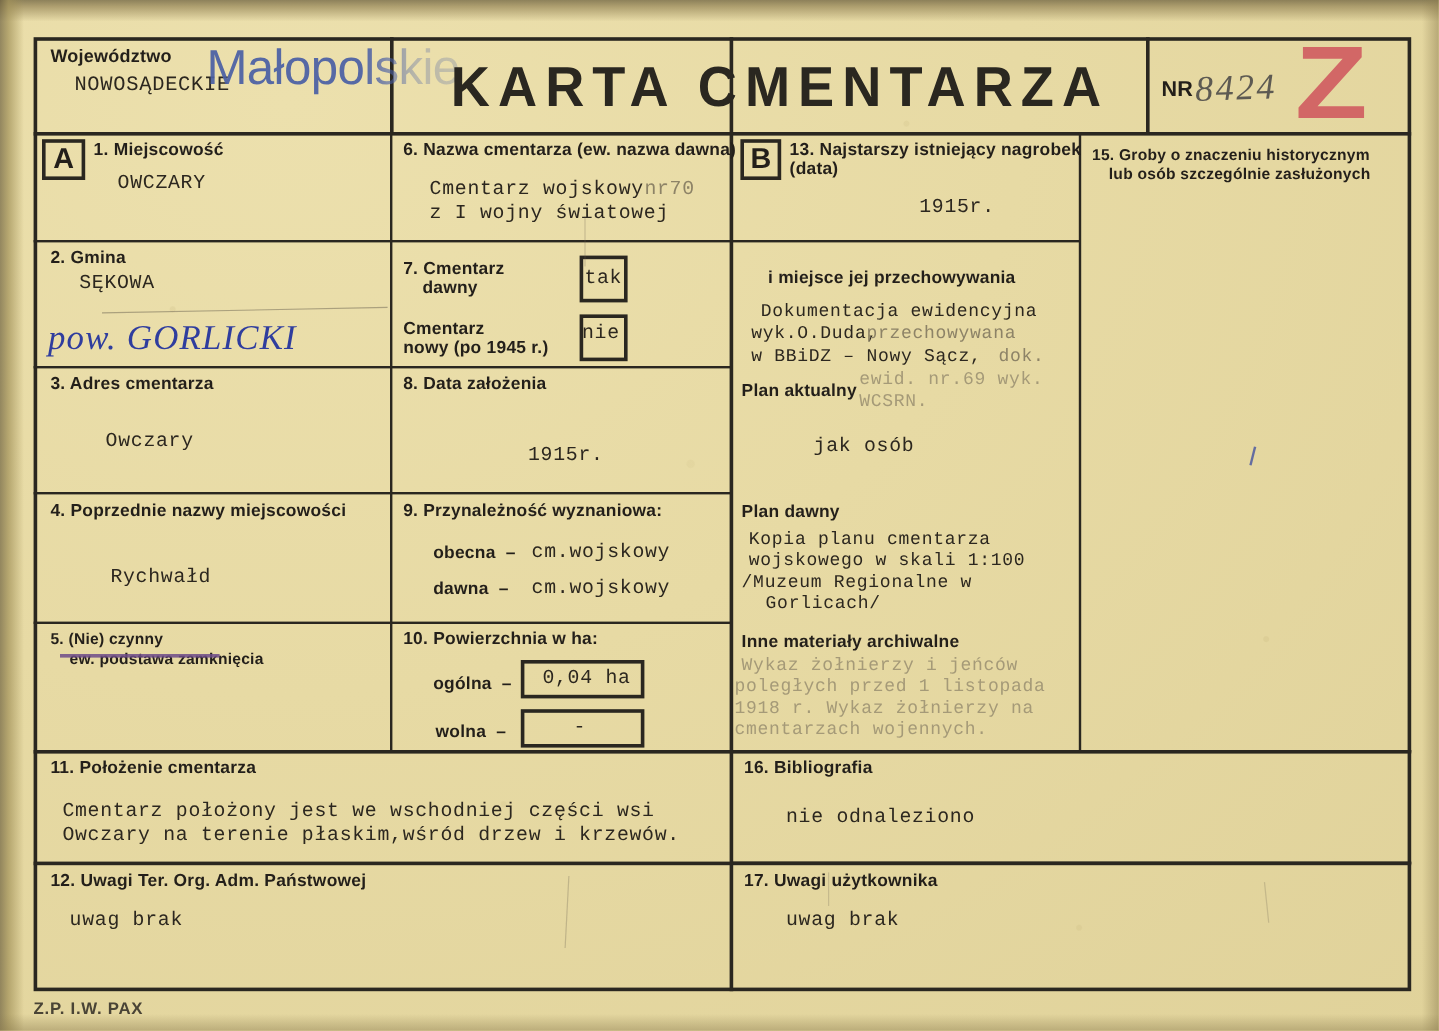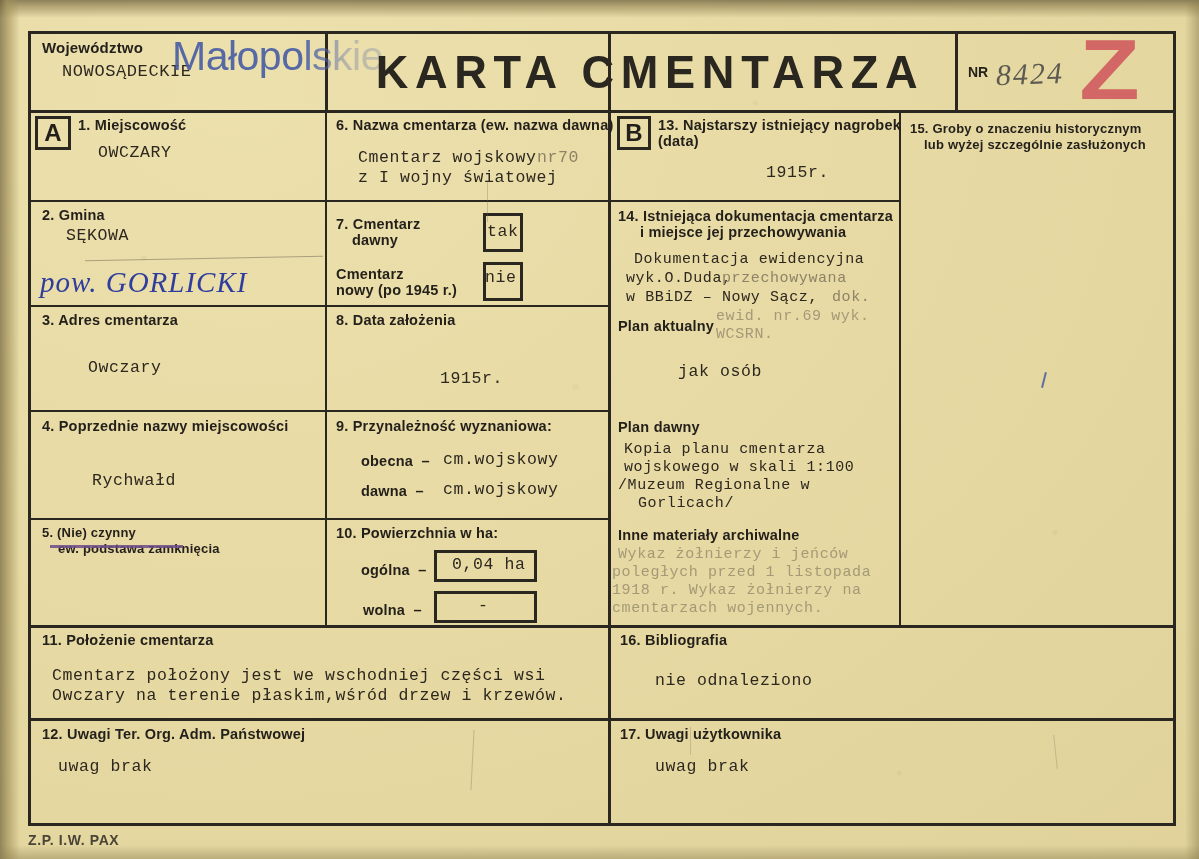--- a/index.html
+++ b/index.html
@@ -69,21 +69,21 @@
      text-align:center;line-height:56px;
      font-family:"Liberation Sans", sans-serif;
      transform:scaleX(.96);transform-origin:center;}
   
   #stamp{position:absolute;left:172px;top:33px;font-size:41px;font-weight:normal;
      color:#4a5fa5;letter-spacing:-.5px;font-family:"Liberation Sans",sans-serif;
      -webkit-mask-image:linear-gradient(90deg,#000 0%, #000 62%, rgba(0,0,0,.35) 82%, rgba(0,0,0,.25) 100%);
      mask-image:linear-gradient(90deg,#000 0%, #000 62%, rgba(0,0,0,.35) 82%, rgba(0,0,0,.25) 100%);
      opacity:.92;}
   
-  #nrlbl{position:absolute;left:968px;top:64px;font-weight:bold;font-size:14px;color:#231f1a;}
+  #nrlbl{position:absolute;left:968px;top:64px;font-weight:bold;font-size:18px;color:#231f1a;}
   #nrval{position:absolute;left:996px;top:57px;font-size:30px;color:#5d5a52;
      font-family:"Liberation Serif",serif;font-style:italic;letter-spacing:2px;
      transform:rotate(-2deg);}
   #redZ{position:absolute;left:1083px;top:20px;font-size:86px;font-weight:bold;
      color:#cf4f5a;opacity:.82;font-family:"Liberation Sans",sans-serif;
      transform:scaleX(1.15);letter-spacing:-2px;}
   
   .hand{position:absolute;color:#2f3d9e;font-family:"Liberation Serif",serif;
      font-style:italic;letter-spacing:1px;}
   
@@ -186,21 +186,20 @@
   <div class="bx" style="left:434px;top:550px;width:103px;height:32px;"></div>
   <div class="typed" style="left:452px;top:555px;">0,04 ha</div>
   <div class="lbl" style="left:363px;top:602px;">wolna  –</div>
   <div class="bx" style="left:434px;top:591px;width:103px;height:32px;"></div>
   <div class="typed" style="left:478px;top:596px;">-</div>
 
   <div class="lbl" style="left:658px;top:117px;">13. Najstarszy istniejący nagrobek</div>
   <div class="lbl" style="left:658px;top:133px;">(data)</div>
   <div class="typed" style="left:766px;top:163px;">1915r.</div>
 
-  <div class="lbl" style="left:618px;top:208px;">14. Istniejąca dokumentacja cmentarza</div>
   <div class="lbl" style="left:640px;top:224px;">i miejsce jej przechowywania</div>
 
   <div class="typed sm" style="left:634px;top:250px;">Dokumentacja ewidencyjna</div>
   <div class="typed sm" style="left:626px;top:269px;">wyk.O.Duda,</div>
   <div class="typed sm faint" style="left:722px;top:269px;">przechowywana</div>
   <div class="typed sm" style="left:626px;top:288px;">w BBiDZ – Nowy Sącz,</div>
   <div class="typed sm faint" style="left:832px;top:288px;">dok.</div>
   <div class="typed sm vfaint" style="left:716px;top:307px;">ewid. nr.69 wyk.</div>
   <div class="typed sm vfaint" style="left:716px;top:325px;">WCSRN.</div>
 
@@ -213,21 +212,21 @@
   <div class="typed sm" style="left:618px;top:476px;">/Muzeum Regionalne w</div>
   <div class="typed sm" style="left:638px;top:494px;">Gorlicach/</div>
 
   <div class="lbl" style="left:618px;top:527px;">Inne materiały archiwalne</div>
   <div class="typed sm vfaint" style="left:618px;top:545px;">Wykaz żołnierzy i jeńców</div>
   <div class="typed sm vfaint" style="left:612px;top:563px;">poległych przed 1 listopada</div>
   <div class="typed sm vfaint" style="left:612px;top:581px;">1918 r. Wykaz żołnierzy na</div>
   <div class="typed sm vfaint" style="left:612px;top:599px;">cmentarzach wojennych.</div>
 
   <div class="lbl sm" style="left:910px;top:121px;">15. Groby o znaczeniu historycznym</div>
-  <div class="lbl sm" style="left:924px;top:137px;">lub wyżej szczególnie zasłużonych</div>
+  <div class="lbl sm" style="left:924px;top:137px;">lub osób szczególnie zasłużonych</div>
   <div class="pen" style="left:1043px;top:372px;width:2px;height:16px;transform:rotate(14deg);"></div>
 
   <div class="lbl" style="left:42px;top:632px;">11. Położenie cmentarza</div>
   <div class="typed" style="left:52px;top:686px;">Owczary na terenie płaskim,wśród drzew i krzewów.</div>
   <div class="typed" style="left:52px;top:666px;">Cmentarz położony jest we wschodniej części wsi</div>
 
   <div class="lbl" style="left:42px;top:726px;">12. Uwagi Ter. Org. Adm. Państwowej</div>
   <div class="typed" style="left:58px;top:757px;">uwag brak</div>
 
   <div class="lbl" style="left:620px;top:632px;">16. Bibliografia</div>

